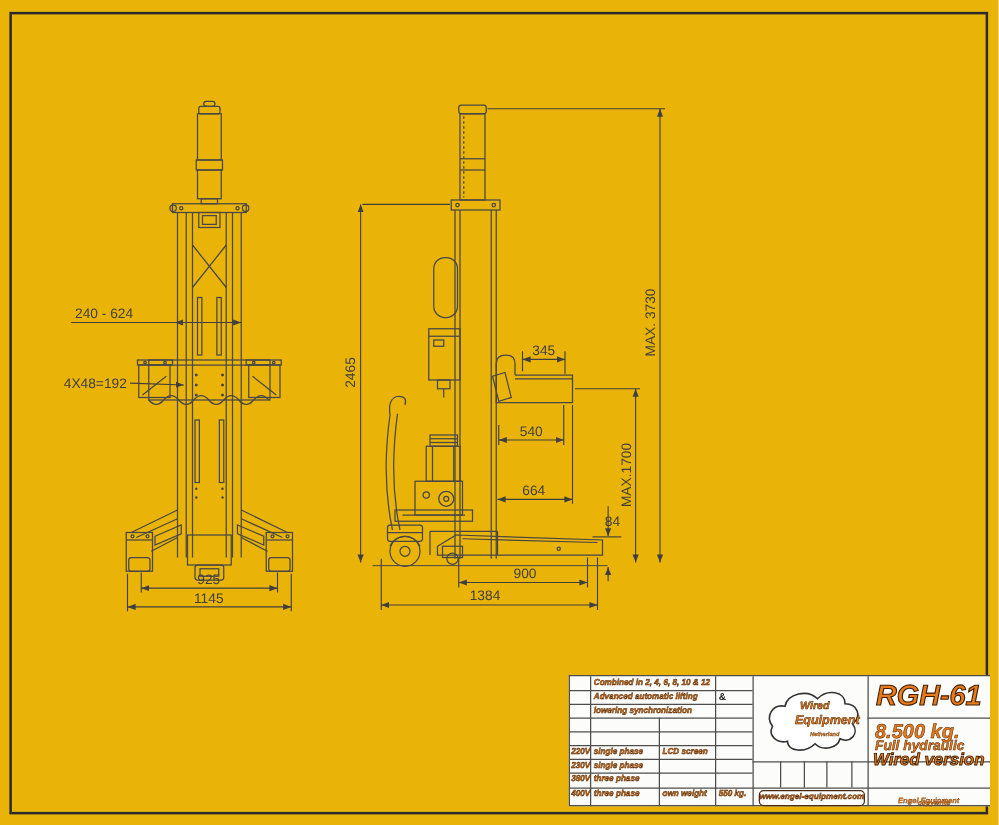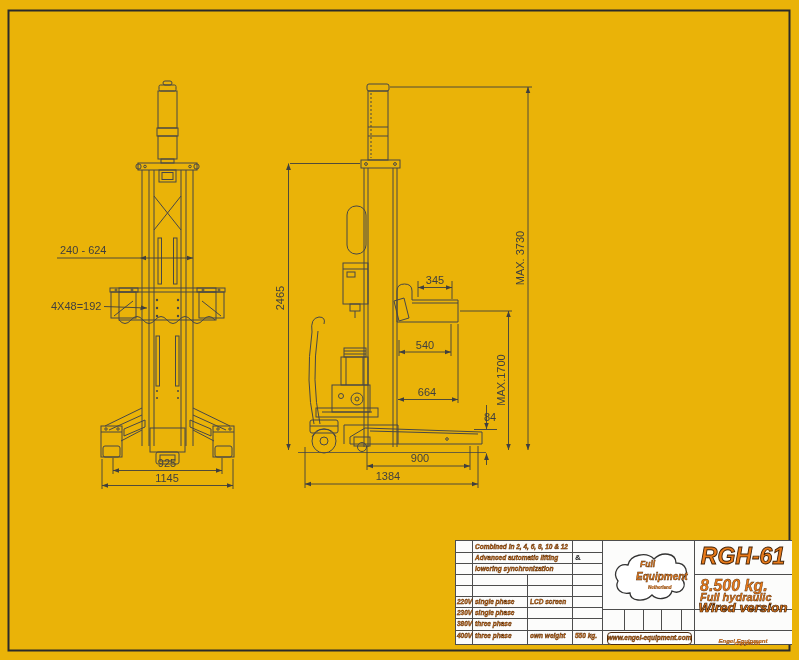--- a/index.html
+++ b/index.html
@@ -258,21 +258,21 @@
   <div class="ot f-small" style="left:1px;top:79px;">380V</div>
   <div class="ot f-small" style="left:19px;top:79px;">three phase</div>
   <div class="ot f-small" style="left:1px;top:91px;">400V</div>
   <div class="ot f-small" style="left:19px;top:91px;">three phase</div>
   <div class="ot f-small" style="left:74px;top:91px;">own weight</div>
   <div class="ot f-small" style="left:119px;top:91px;">550 kg.</div>
 
   <svg width="90" height="64" style="position:absolute;left:148px;top:2px;">
     <path d="M14,38 C8,30 14,20 24,22 C26,12 42,8 50,16 C58,8 72,10 72,20 C82,20 86,30 78,36 C84,44 76,52 68,48 C66,56 54,58 48,52 C40,60 26,58 26,50 C18,52 10,46 14,38 Z" fill="#ffffff" stroke="#333333" stroke-width="1.3"></path>
   </svg>
-  <div class="ot" style="left:184px;top:19px;font-size:8.5px;">Full</div>
+  <div class="ot" style="left:184px;top:19px;font-size:8.5px;">Wired</div>
   <div class="ot" style="left:180px;top:31px;font-size:10px;">Equipment</div>
   <div class="ot" style="left:192px;top:45px;font-size:4.5px;-webkit-text-stroke:0.2px #4b2605;">Netherland</div>
 
   <div class="wwwbox">
     <span class="ot">www.engel-equipment.com</span>
   </div>
 
   <div class="ot rsec" style="left:238px;top:4px;width:98px;font-size:23px;-webkit-text-stroke:0.9px #3d1e03;">RGH-61</div>
   <div class="ot" style="left:244px;top:37px;font-size:16px;">8.500 kg.</div>
   <div class="ot" style="left:244px;top:51px;font-size:11px;">Full hydraulic</div>

